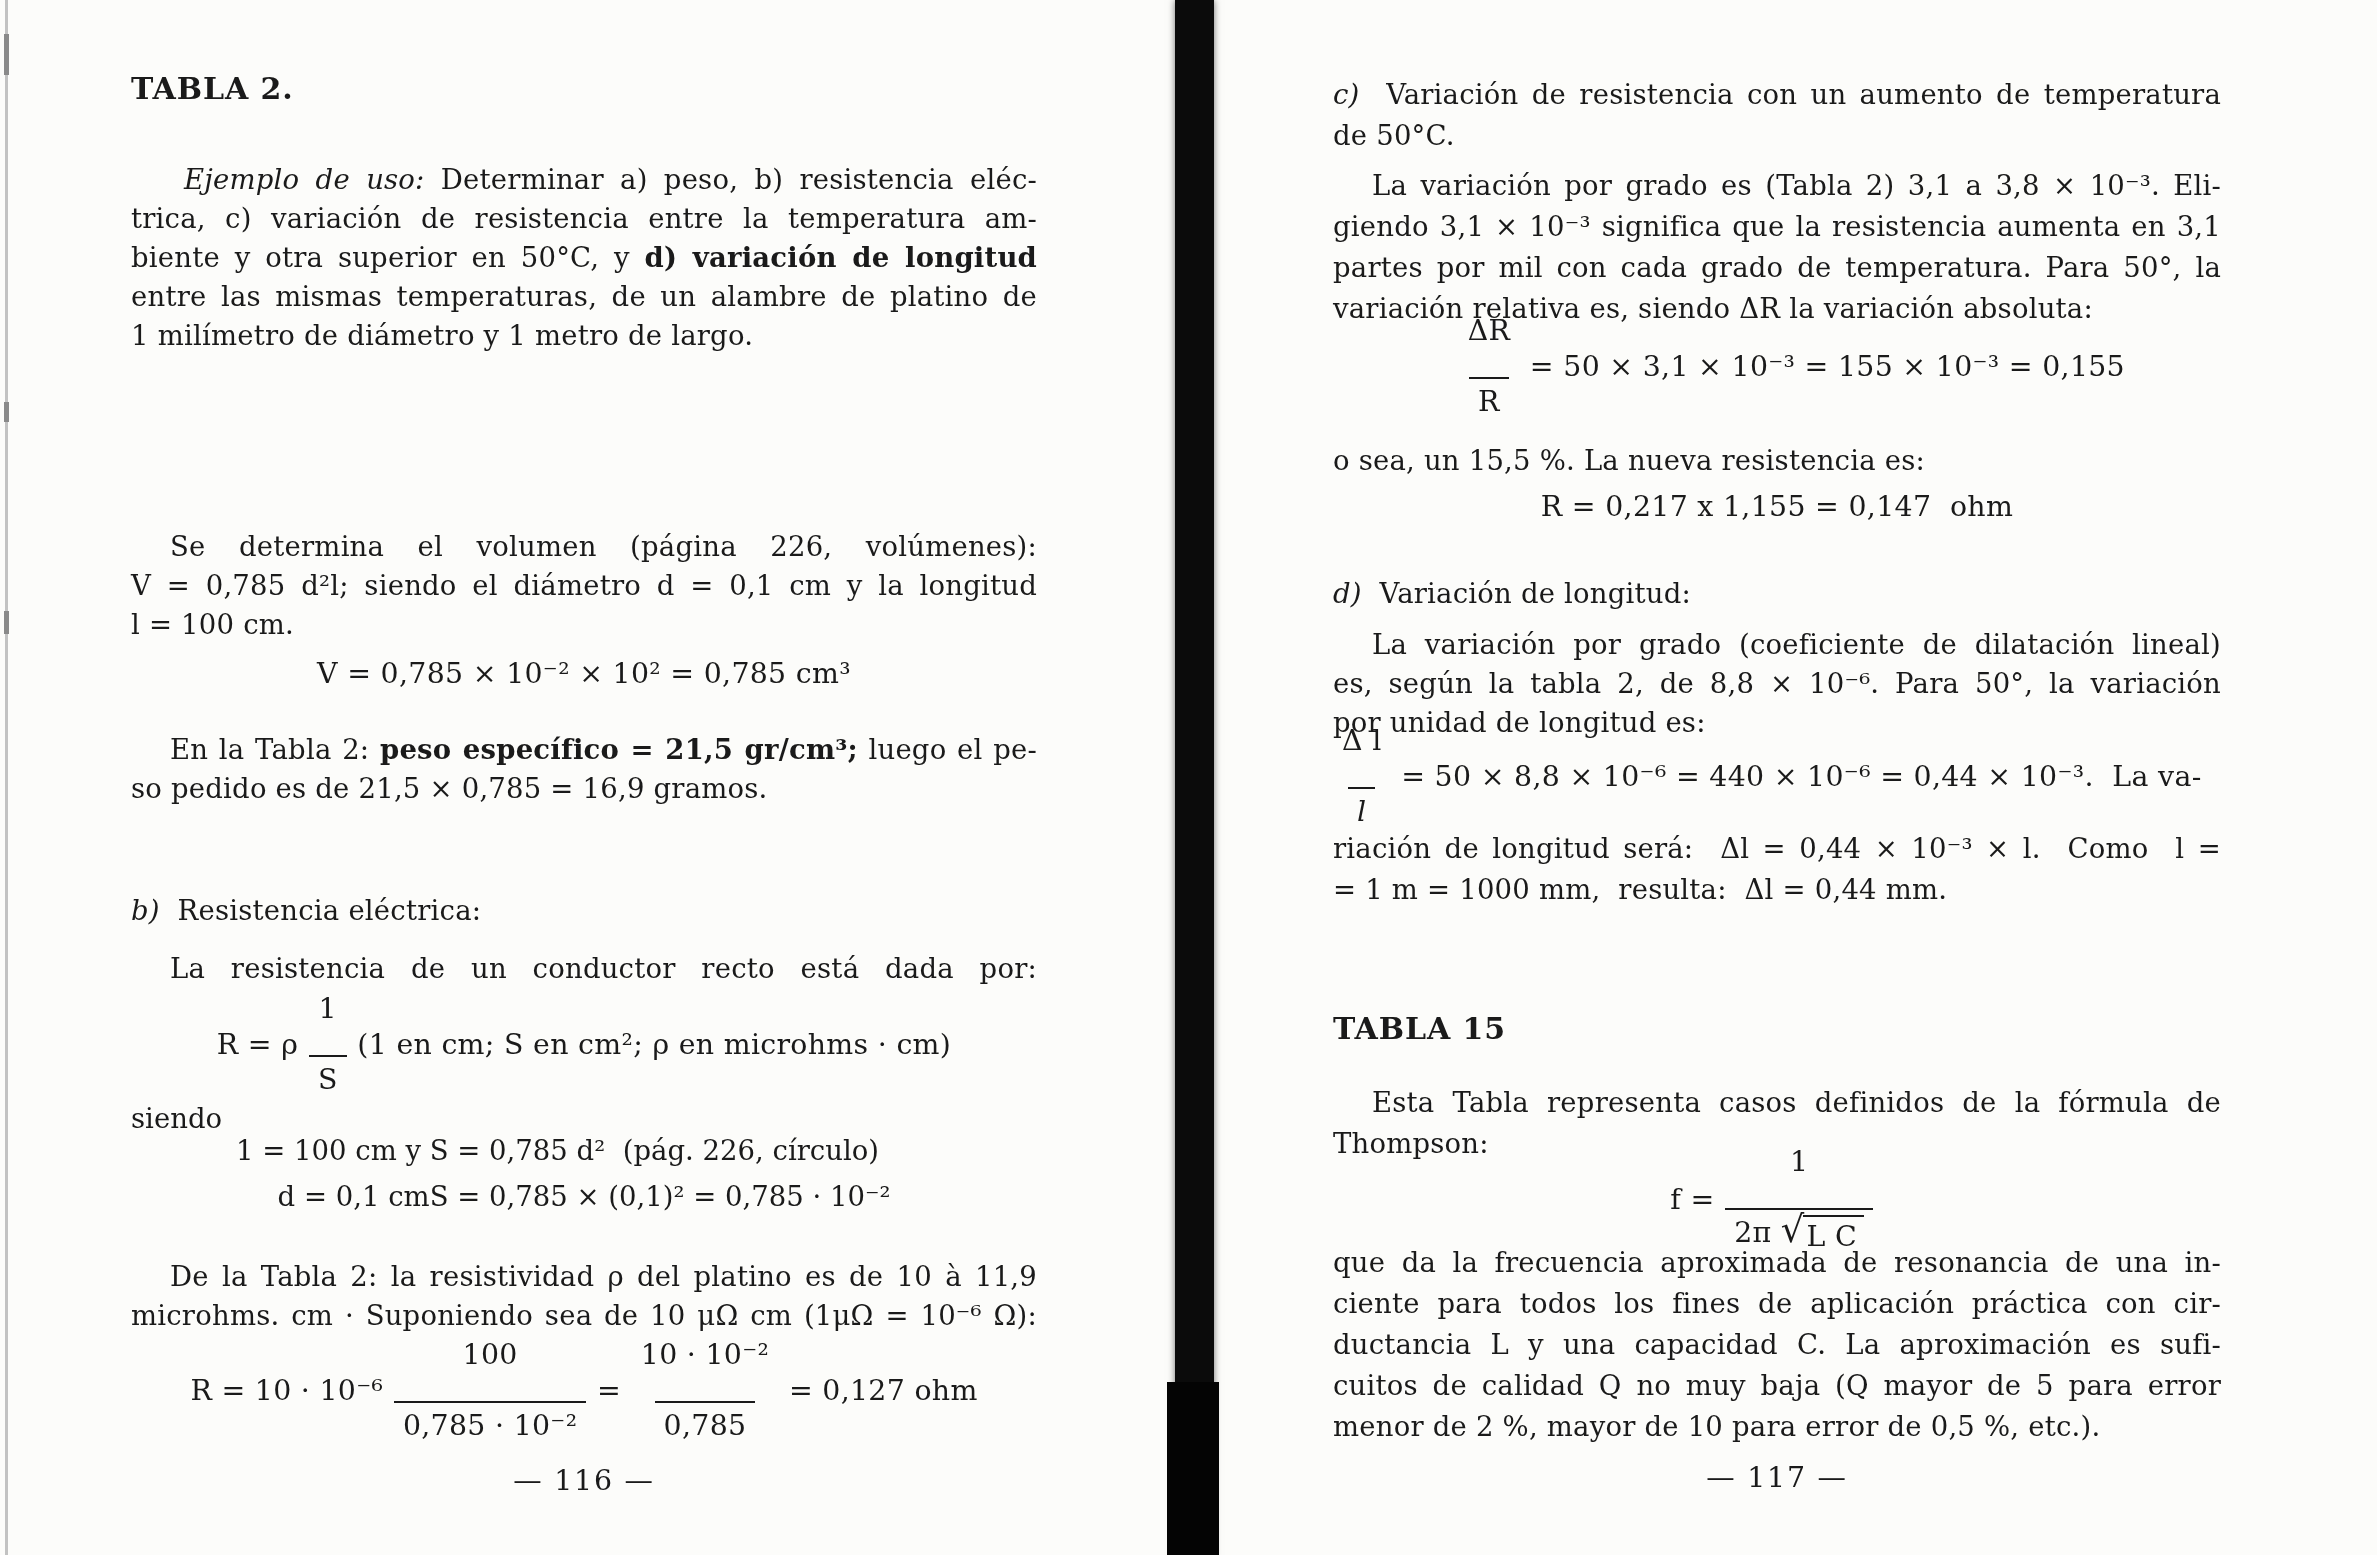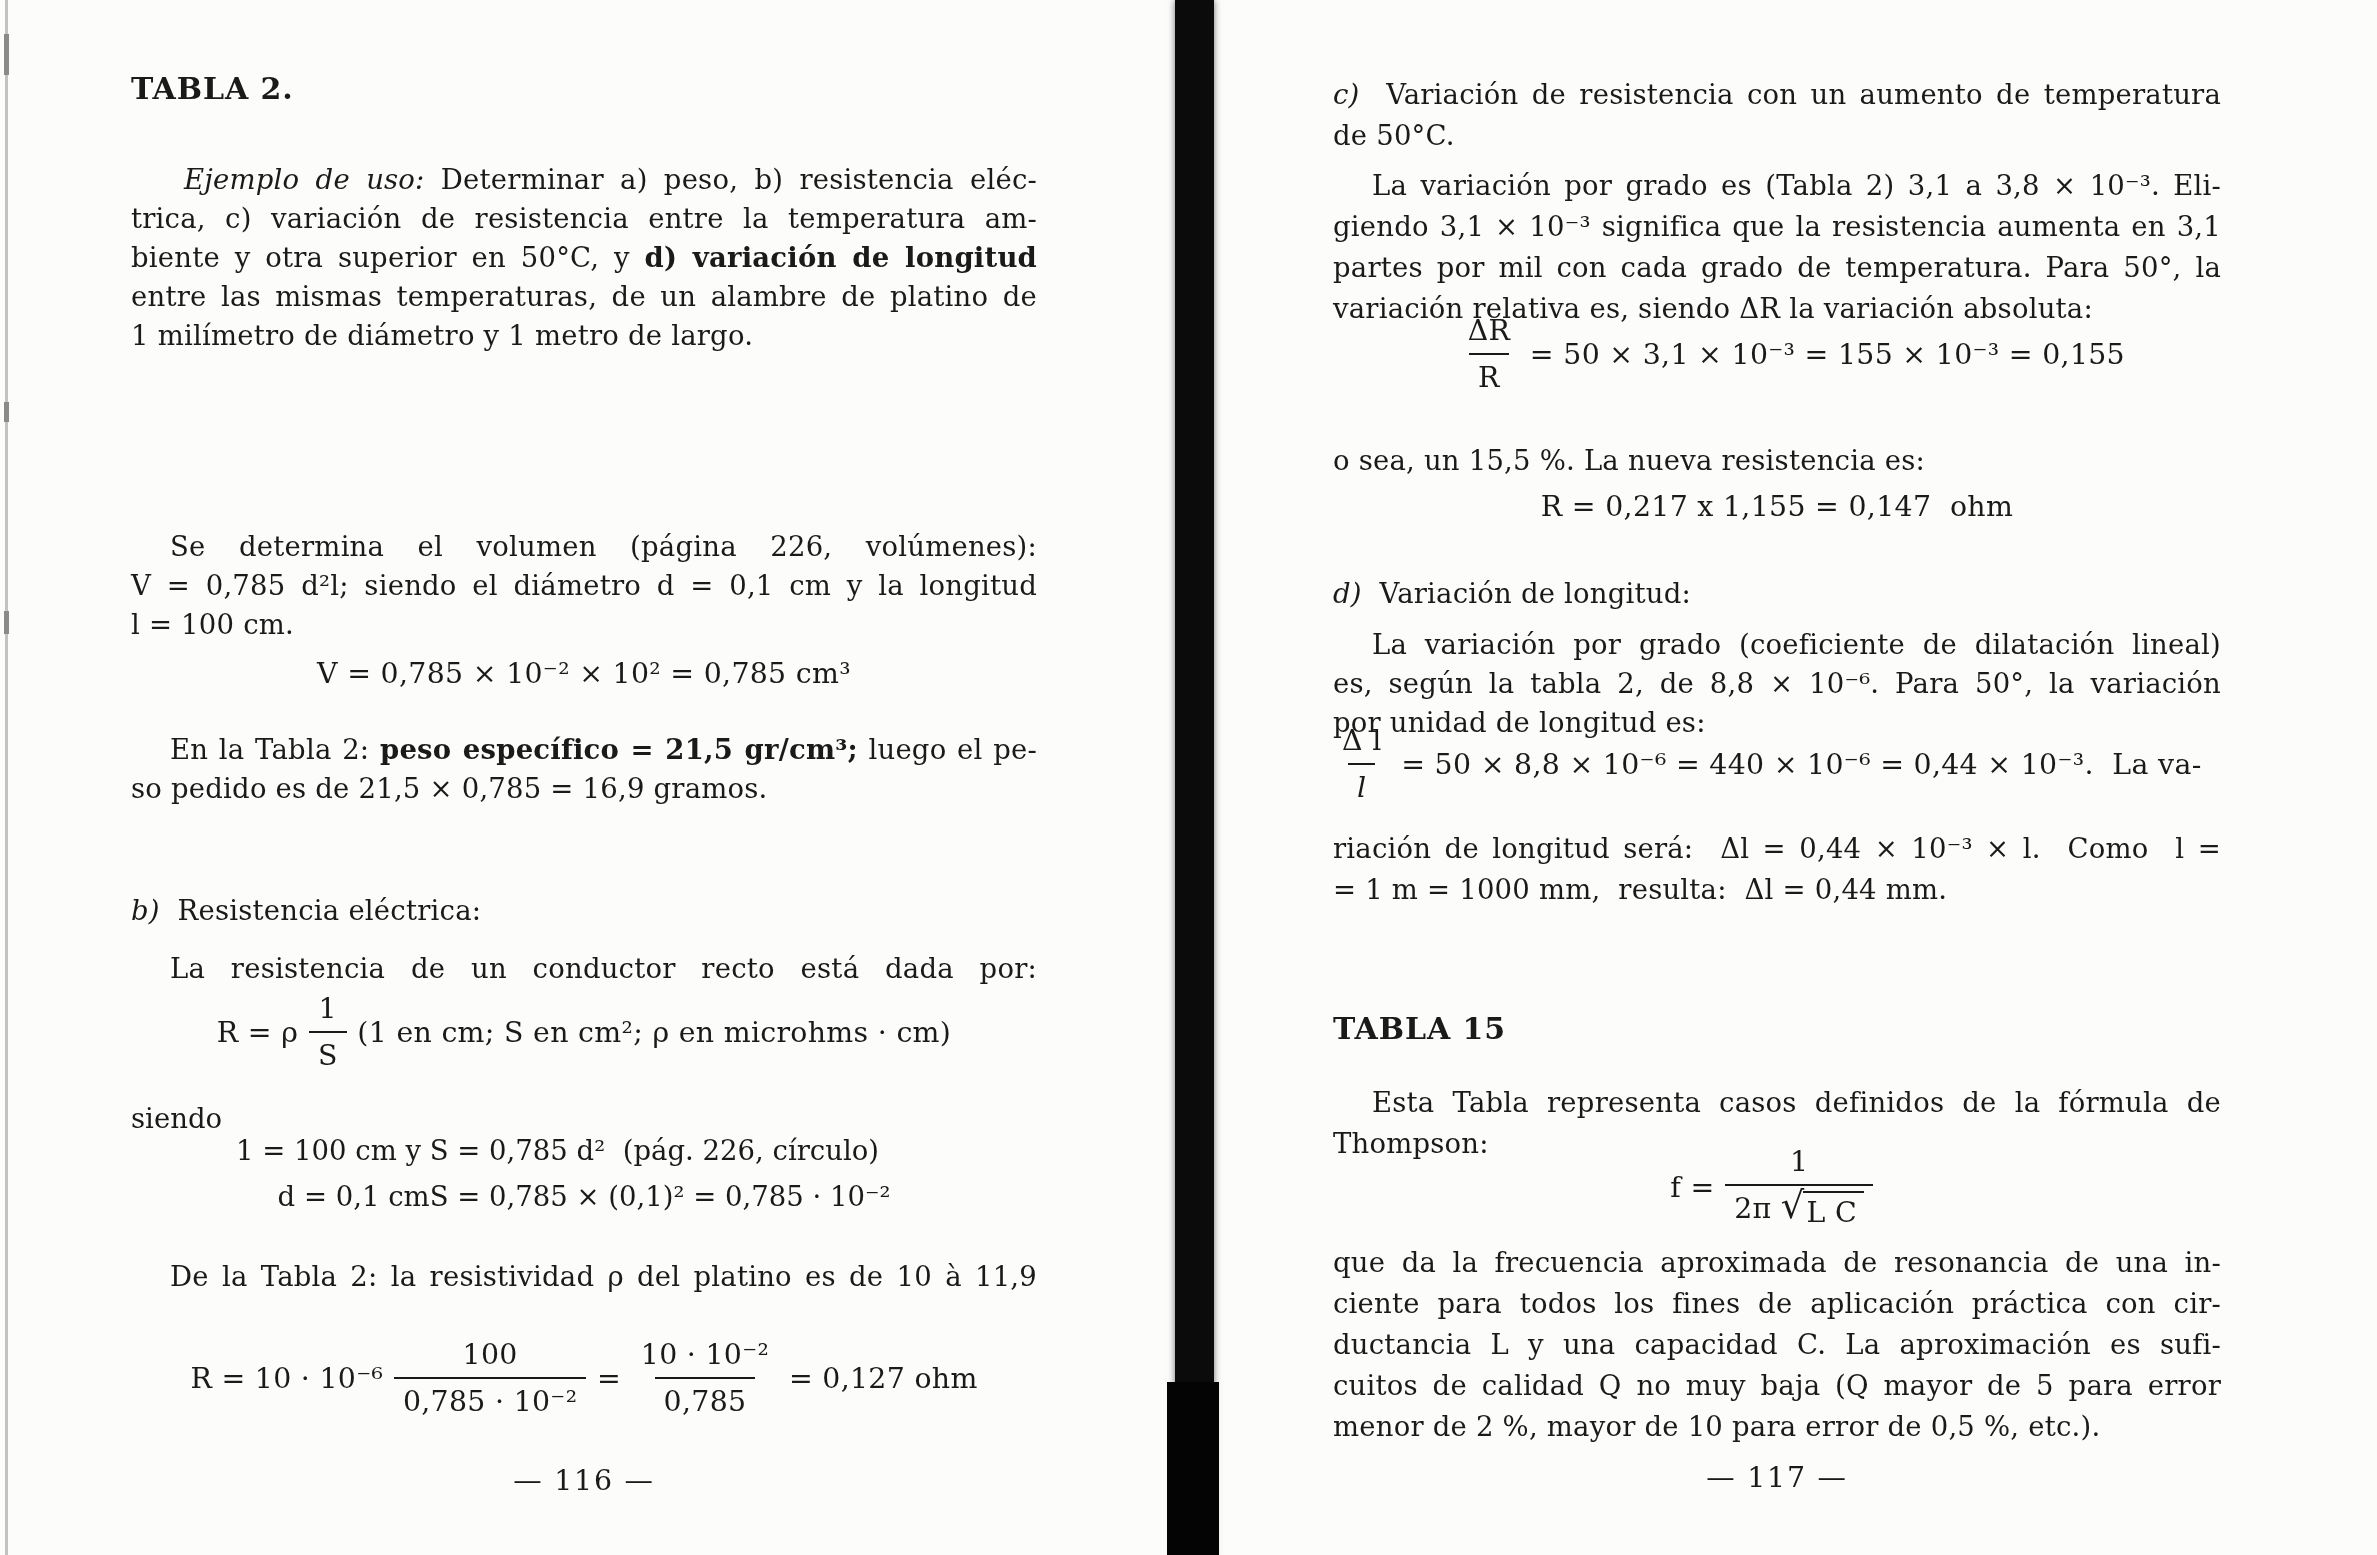--- a/index.html
+++ b/index.html
@@ -15,21 +15,21 @@
   .line{font-size:27.5px;line-height:39px;letter-spacing:0.2px;}
   .lh46 .line{line-height:41px;}
   .j{text-align:justify;text-align-last:justify;}
   .ind{text-indent:39px;}
   .ind2{text-indent:53px;}
   .it{font-style:italic;}
   .b{font-weight:bold;}
   .title{font-size:30px;font-weight:bold;letter-spacing:0.9px;}
   .eq{display:flex;align-items:center;justify-content:center;font-size:28.4px;letter-spacing:0.3px;}
   .eq.left{justify-content:flex-start;}
-  .frac{display:inline-flex;flex-direction:column;align-items:center;margin:0 10.7px;}
+  .frac{display:inline-flex;flex-direction:column;align-items:center;margin:0 10.7px;gap:24px;}
   .frac .num{display:block;padding:0 9px 4.4px;line-height:36px;}
   .frac .den{display:block;border-top:2.7px solid #1a1a1a;padding:4.4px 9px 0;line-height:36px;}
   .sqrt{display:inline-flex;align-items:flex-start;}
   .sqrt-sign{font-size:1.3em;line-height:1;margin-right:-1.8px;transform:translateY(-2.7px);}
   .sqrt-arg{border-top:2.7px solid #1a1a1a;padding:2.7px 7.1px 0 3.6px;}
   .pair{display:flex;justify-content:center;font-size:27.5px;}
   .siendo-row{display:flex;font-size:27.5px;}
   .siendo-row .lbl{margin-left:0;}
   .siendo-row .txt{margin-left:105px;}
   .pagenum{font-size:28.4px;text-align:center;letter-spacing:1.8px;}
@@ -104,20 +104,21 @@
     <span class="txt" style="white-space:pre;">1 = 100 cm y S = 0,785 d²  (pág. 226, círculo)</span>
   </div>
 
   <div class="blk pair" style="top:1180px;">
     <span>d = 0,1 cm</span>
     <span>S = 0,785 × (0,1)² = 0,785 · 10⁻²</span>
   </div>
 
   <div class="blk" style="top:1257px;">
     <div class="line j ind">De la Tabla 2: la resistividad ρ del platino es de 10 à 11,9</div>
+    <div class="line j">microhms. cm · Suponiendo sea de 10 μΩ cm (1μΩ = 10⁻⁶ Ω):</div>
   </div>
 
   <div class="blk eq" style="top:1337px;">
     <span>R = 10 · 10⁻⁶</span>
     <span class="frac">
       <span class="num">100</span>
       <span class="den">0,785 · 10⁻²</span>
     </span>
     <span>=</span>
     <span class="frac">

